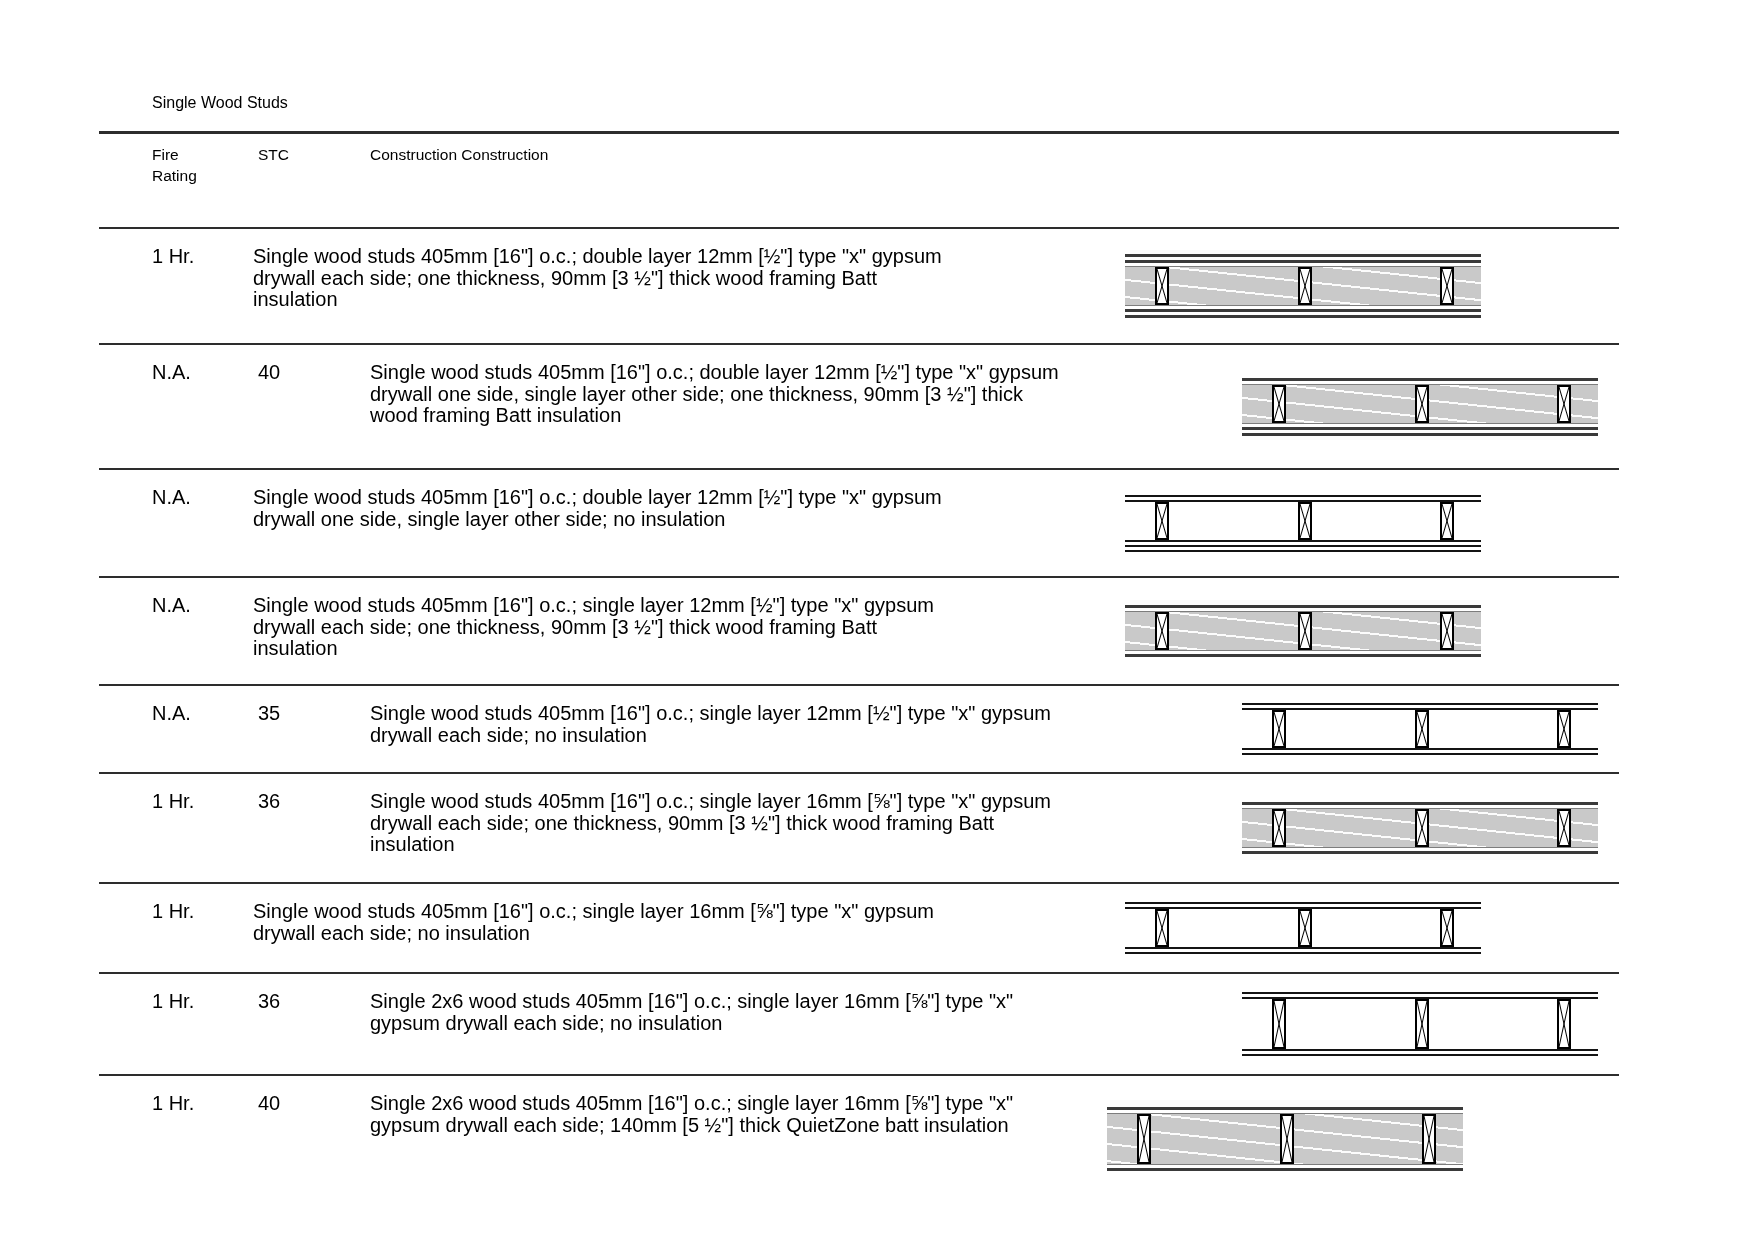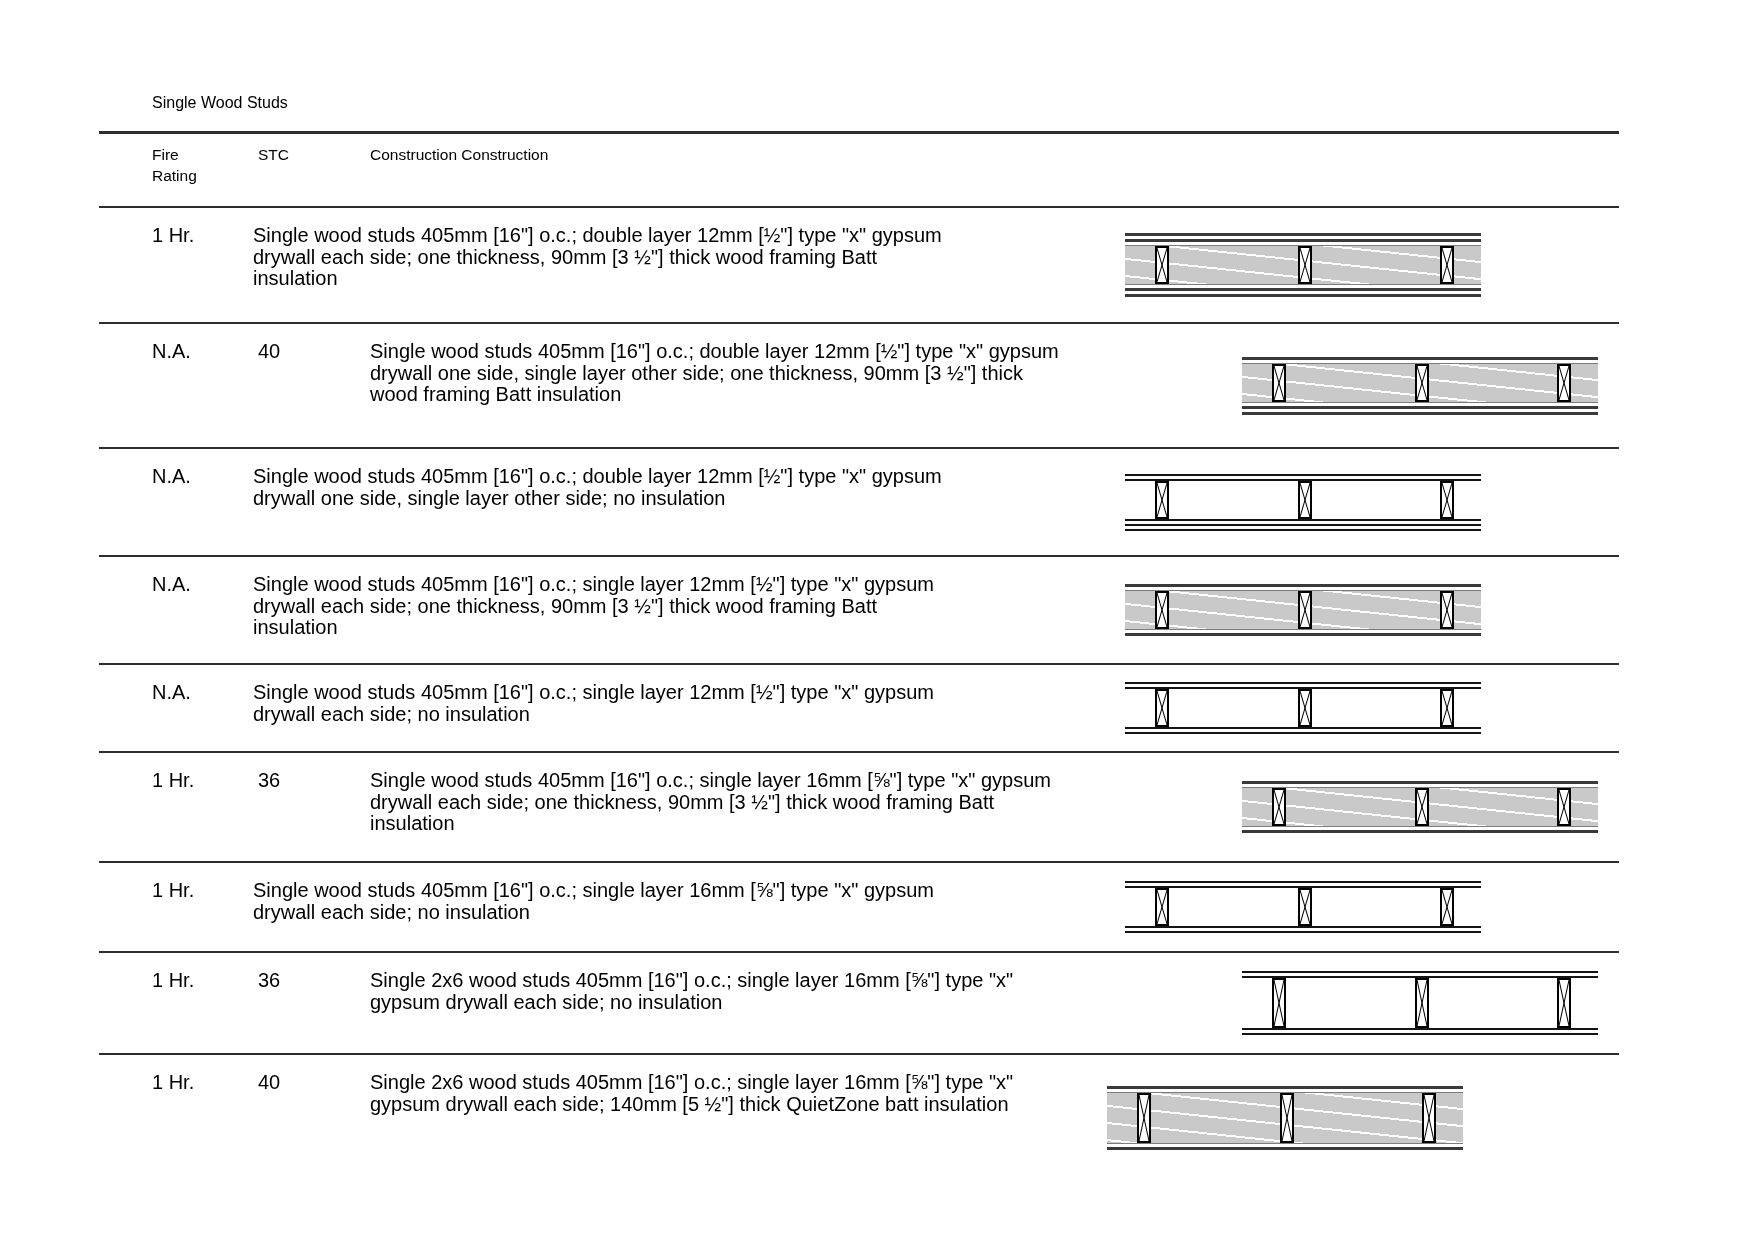--- a/index.html
+++ b/index.html
@@ -16,21 +16,21 @@
     font-size:16px;line-height:20px;
   }
   .studs-table{
     position:absolute;left:99px;top:131px;
     width:1520px;
   }
   .thead{
     display:flex;
     border-top:3px solid #2d2d2d;
     border-bottom:2px solid #2d2d2d;
-    height:77px;
+    height:98px;
     box-sizing:border-box;
   }
   .trow{
     display:flex;
     border-bottom:2px solid #2d2d2d;
     box-sizing:border-box;
   }
   .trow.last{border-bottom:none;}
   .r1{min-height:116px}.r2{min-height:125px}.r3{min-height:108px}
   .r4{min-height:108px}.r5{min-height:88px}.r6{min-height:110px}
@@ -165,20 +165,21 @@
               <div class="stud" style="left: 48.6%;"></div>
               <div class="stud" style="left: 88.5%;"></div>
             </div>
             <div class="dline"></div>
           </div>
         </div>
     </div>
 
     <div class="trow r5">
       <div class="cell c1">N.A.</div>
+      <div class="cell c2">35</div>
       <div class="cell c3">
           <div class="desc">Single wood studs 405mm [16"] o.c.; single layer 12mm [½"] type "x" gypsum drywall each side; no insulation</div>
         </div>
       <div class="c4">
           <div class="assembly unins">
             <div class="dline"></div>
             <div class="cavity">
               <div class="stud" style="left: 8.4%;"></div>
               <div class="stud" style="left: 48.6%;"></div>
               <div class="stud" style="left: 88.5%;"></div>

